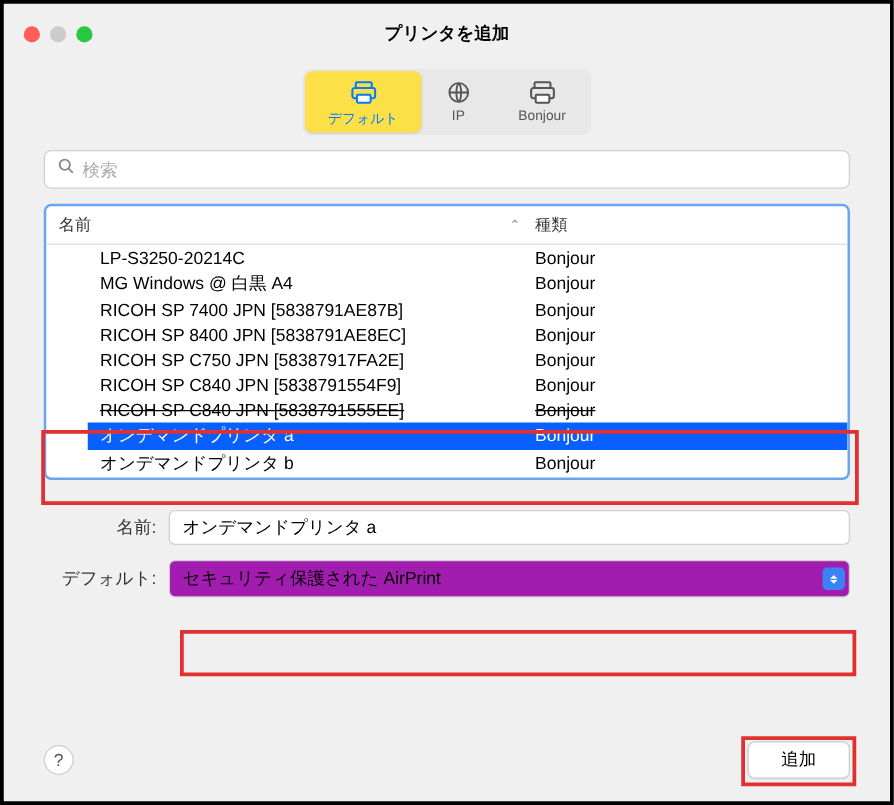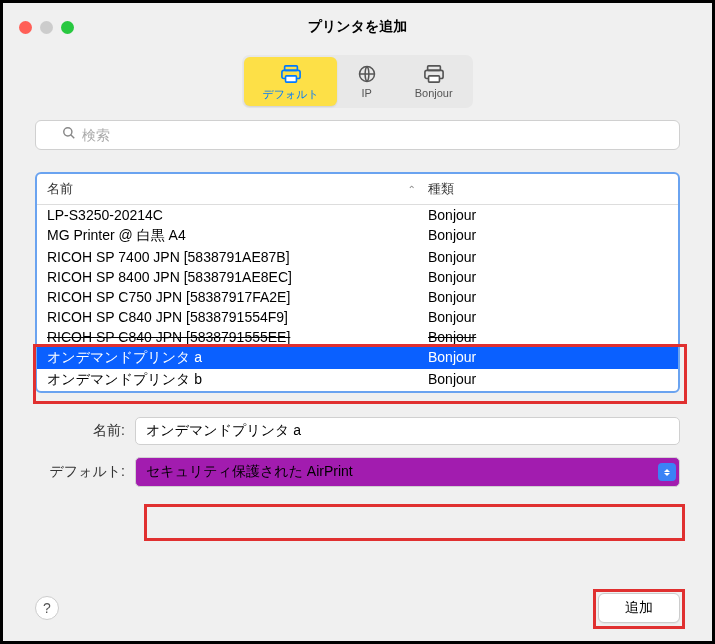--- a/index.html
+++ b/index.html
@@ -62,25 +62,25 @@
       box-shadow: 0 1px 2px rgba(0,0,0,0.1);
     }
     .toolbar-item .icon { width: 24px; height: 22px; display:flex; align-items:center; justify-content:center; }
     .content {
       padding: 0 32px;
     }
     .search-box {
       background: #fff;
       border: 1px solid #d0d0d0;
       border-radius: 6px;
-      padding: 5px 26px;
+      padding: 5px 10px;
       display: flex;
       align-items: center;
       gap: 6px;
-      margin-bottom: 22px;
+      margin-bottom: 12px;
       justify-content: flex-end;
     }
     .search-box input {
       border: none;
       outline: none;
       flex: 1;
       font-size: 14px;
       color: #333;
     }
     .search-box input::placeholder { color: #aaa; }
@@ -95,21 +95,21 @@
       display: flex;
       border-bottom: 1px solid #ddd;
       padding: 6px 10px;
       font-size: 13px;
       color: #333;
       font-weight: 500;
     }
     .col-name { flex: 1; display:flex; align-items:center; gap:6px;}
     .col-kind { width: 240px; }
     .sort-caret { font-size: 10px; color:#888; margin-left:auto; margin-right:12px;}
-    .list-body { max-height: 196px; overflow: hidden; }
+    .list-body { max-height: 196px; overflow: hidden; margin-left: 33px; }
     .list-row {
       display: flex;
       padding: 2px 10px;
       font-size: 14px;
       color: #000;
       cursor: pointer;
     }
     .list-row.selected {
       background: #0a60ff;
       color: #fff;
@@ -298,21 +298,21 @@
         <span class="sort-caret">⌃</span>
       </div>
       <div class="col-kind">種類</div>
     </div>
     <div class="list-body" id="list-body">
         <div class="list-row">
           <div class="col-name">LP-S3250-20214C</div>
           <div class="col-kind">Bonjour</div>
         </div>
         <div class="list-row">
-          <div class="col-name">MG Printer @ 白黒 A4</div>
+          <div class="col-name">MG Windows @ 白黒 A4</div>
           <div class="col-kind">Bonjour</div>
         </div>
         <div class="list-row">
           <div class="col-name">RICOH SP 7400 JPN [5838791AE87B]</div>
           <div class="col-kind">Bonjour</div>
         </div>
         <div class="list-row">
           <div class="col-name">RICOH SP 8400 JPN [5838791AE8EC]</div>
           <div class="col-kind">Bonjour</div>
         </div>

